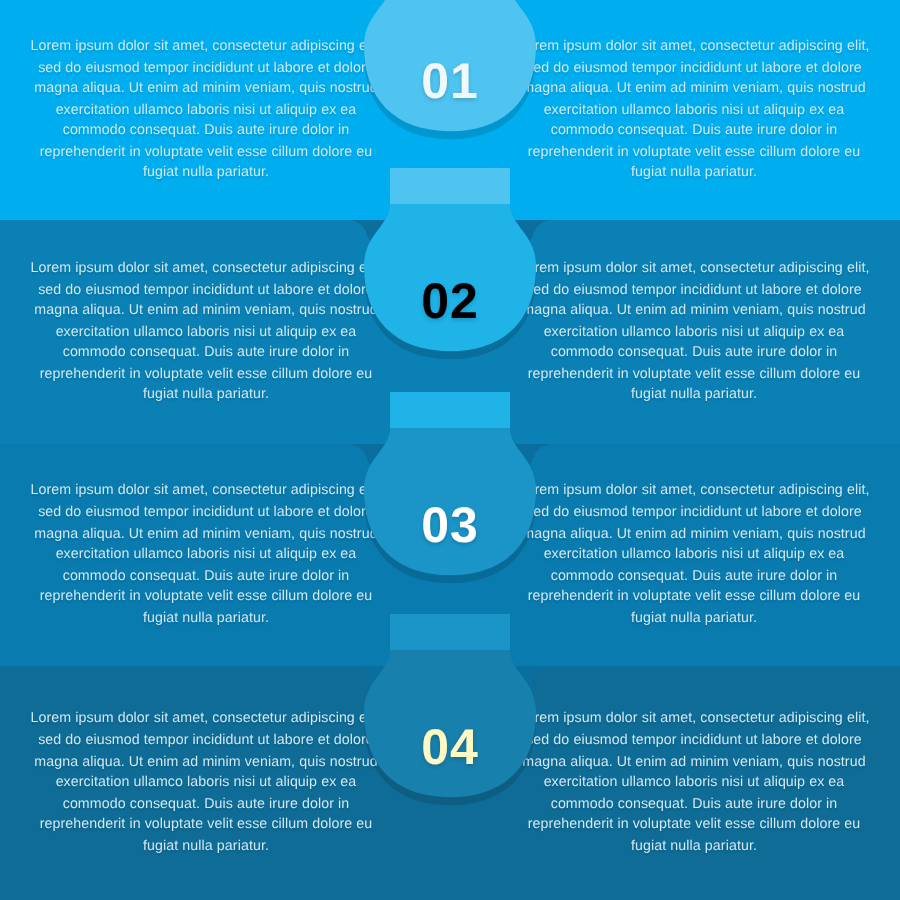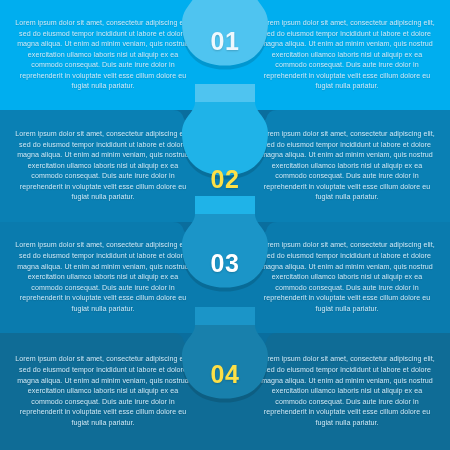--- a/index.html
+++ b/index.html
@@ -161,29 +161,29 @@
         <path d="M13,0 C13,11.04 0,14.72 0,31.28 C0,57.04 15,73.60000000000001 43,73.60000000000001 C71,73.60000000000001 86,57.04 86,31.28 C86,14.72 73,11.04 73,0 Z" fill="rgba(0,0,0,0.13)" transform="translate(0,4)"></path>
         <path d="M13,0 C13,11.04 0,14.72 0,31.28 C0,57.04 15,73.60000000000001 43,73.60000000000001 C71,73.60000000000001 86,57.04 86,31.28 C86,14.72 73,11.04 73,0 Z" fill="#4FC4F0"></path>
       </svg>
       <div class="badge-num" style="color: rgb(238, 248, 253);">01</div>
     </div>
     <div class="badge" style="top: 102px;">
       <svg viewBox="0 0 86 92" preserveAspectRatio="none">
         <path d="M13,0 C13,11.04 0,14.72 0,31.28 C0,57.04 15,73.60000000000001 43,73.60000000000001 C71,73.60000000000001 86,57.04 86,31.28 C86,14.72 73,11.04 73,0 Z" fill="rgba(0,0,0,0.13)" transform="translate(0,4)"></path>
         <path d="M13,0 C13,11.04 0,14.72 0,31.28 C0,57.04 15,73.60000000000001 43,73.60000000000001 C71,73.60000000000001 86,57.04 86,31.28 C86,14.72 73,11.04 73,0 Z" fill="#1FB3E8"></path>
       </svg>
-      <div class="badge-num" style="color: #fde047; margin-top: 28px;">02</div>
+      <div class="badge-num" style="color: #000000;">02</div>
     </div>
     <div class="badge" style="top: 214px;">
       <svg viewBox="0 0 86 92" preserveAspectRatio="none">
         <path d="M13,0 C13,11.04 0,14.72 0,31.28 C0,57.04 15,73.60000000000001 43,73.60000000000001 C71,73.60000000000001 86,57.04 86,31.28 C86,14.72 73,11.04 73,0 Z" fill="rgba(0,0,0,0.13)" transform="translate(0,4)"></path>
         <path d="M13,0 C13,11.04 0,14.72 0,31.28 C0,57.04 15,73.60000000000001 43,73.60000000000001 C71,73.60000000000001 86,57.04 86,31.28 C86,14.72 73,11.04 73,0 Z" fill="#1B95C8"></path>
       </svg>
       <div class="badge-num" style="color: #ffffff;">03</div>
     </div>
     <div class="badge" style="top: 325px;">
       <svg viewBox="0 0 86 92" preserveAspectRatio="none">
         <path d="M13,0 C13,11.04 0,14.72 0,31.28 C0,57.04 15,73.60000000000001 43,73.60000000000001 C71,73.60000000000001 86,57.04 86,31.28 C86,14.72 73,11.04 73,0 Z" fill="rgba(0,0,0,0.13)" transform="translate(0,4)"></path>
         <path d="M13,0 C13,11.04 0,14.72 0,31.28 C0,57.04 15,73.60000000000001 43,73.60000000000001 C71,73.60000000000001 86,57.04 86,31.28 C86,14.72 73,11.04 73,0 Z" fill="#1880AC"></path>
       </svg>
-      <div class="badge-num" style="color: #fde047;">04</div>
+      <div class="badge-num" style="color: #fef9c3;">04</div>
     </div>
   </div>
 
 </body></html>

